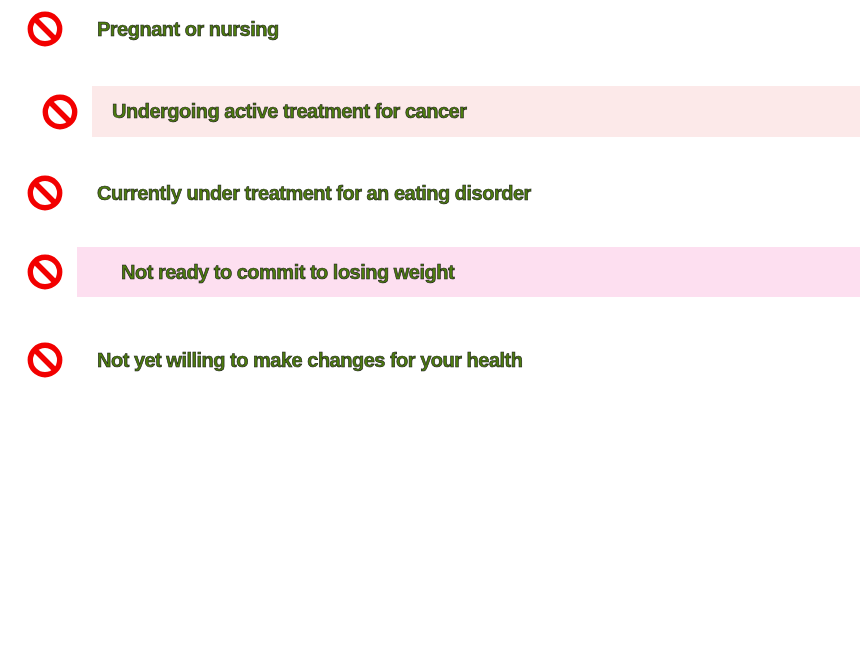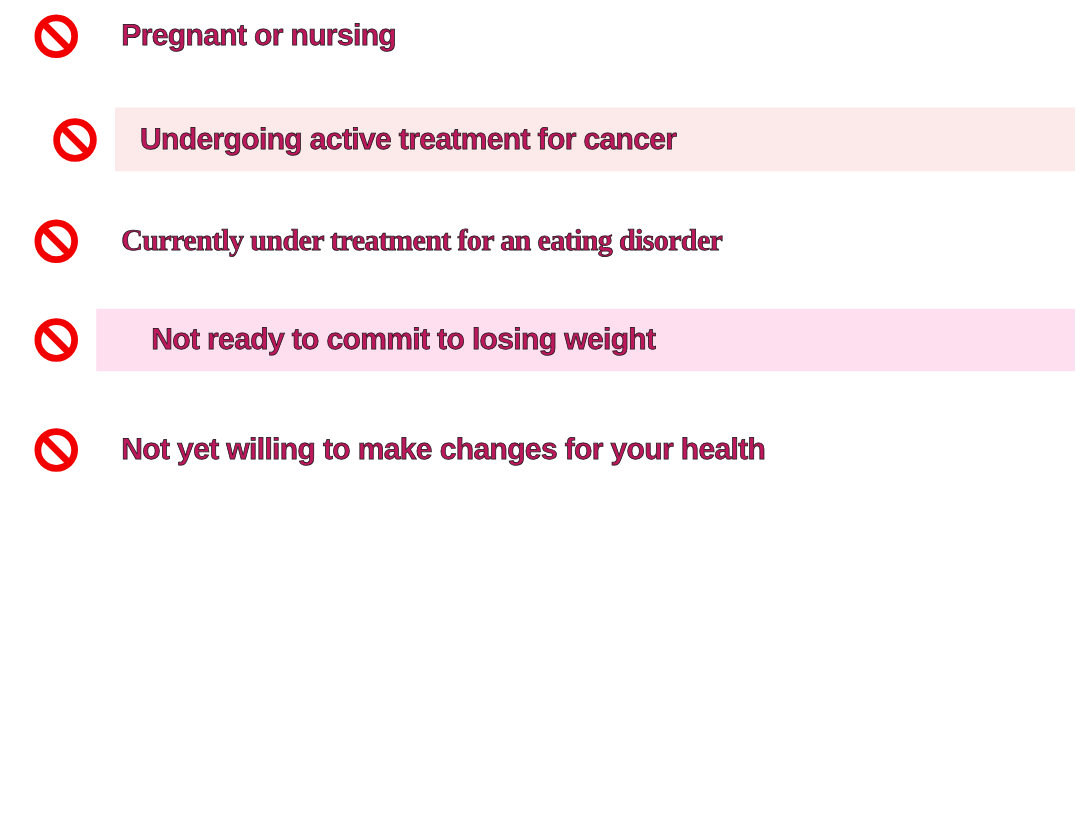--- a/index.html
+++ b/index.html
@@ -31,24 +31,24 @@
     left: 77px;
     right: 7px;
     top: 0;
     bottom: 0;
     display: flex;
     align-items: center;
     padding-left: 20px;
     box-sizing: border-box;
   }
   .label {
-    font-size: 24px;
+    font-size: 20px;
     font-weight: 700;
     letter-spacing: -0.5px;
-    color: #be185d;
+    color: #4d7c0f;
     -webkit-text-stroke: 0.6px #151515;
     white-space: nowrap;
   }
 </style>
 </head>
 <body>
 
 <div class="canvas">
 
   <div class="row" style="top:4px;height:50px;">
@@ -68,21 +68,21 @@
       <svg viewBox="0 0 36 36" aria-hidden="true">
         <circle cx="18" cy="18" r="14.7" fill="none" stroke="currentColor" stroke-width="5.4"></circle>
         <line x1="8" y1="8" x2="28" y2="28" stroke="currentColor" stroke-width="5.4"></line>
       </svg>
     </span>
     <div class="bar" style="background: rgb(252, 233, 233);">
       <span class="label">Undergoing active treatment for cancer</span>
     </div>
   </div>
 
-  <div class="row" style="top:168px;height:50px;font-family:Liberation Serif, serif;">
+  <div class="row" style="top:168px;height:50px;">
     <span class="icon" style="color: rgb(242, 0, 0);">
       <svg viewBox="0 0 36 36" aria-hidden="true">
         <circle cx="18" cy="18" r="14.7" fill="none" stroke="currentColor" stroke-width="5.4"></circle>
         <line x1="8" y1="8" x2="28" y2="28" stroke="currentColor" stroke-width="5.4"></line>
       </svg>
     </span>
     <div class="bar" style="background: rgb(255, 255, 255);">
       <span class="label">Currently under treatment for an eating disorder</span>
     </div>
   </div>

